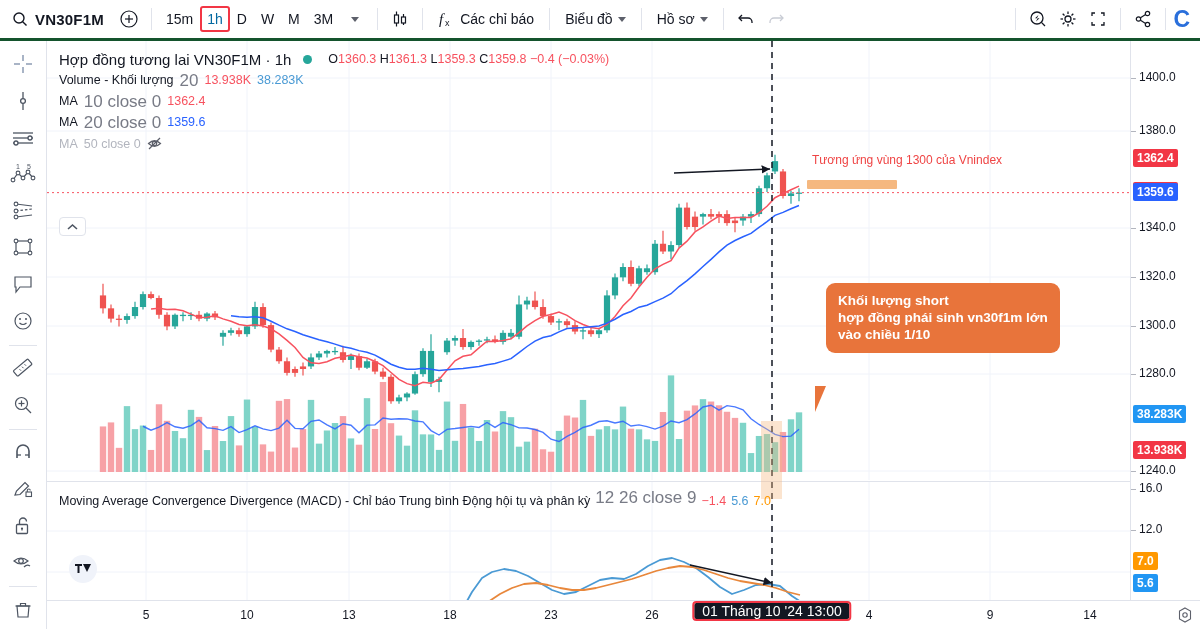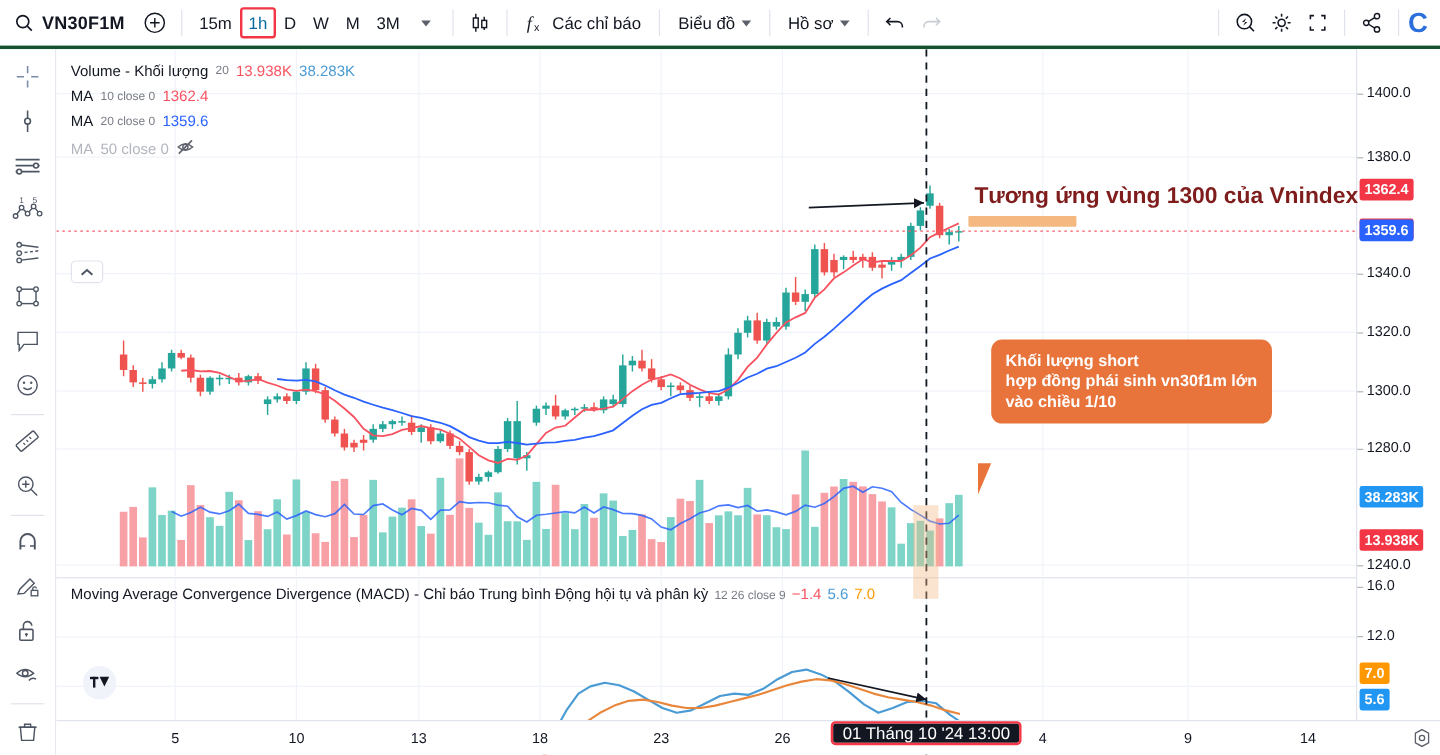--- a/index.html
+++ b/index.html
@@ -89,38 +89,38 @@
   }
 
   
   .legend { position: absolute; left: 12px; top: 11px; z-index: 6; }
   .lg-row { display: flex; align-items: center; gap: 6px; margin-bottom: 6px; line-height: 15px; }
   .lg-title { font-size: 15px; color: #131722; }
   .lg-dot { width: 9px; height: 9px; border-radius: 50%; background: #26a69a; margin-left: 6px; }
   .ohlc { font-size: 12.5px; color: #131722; margin-left: 10px; white-space: nowrap; }
   .ohlc .v { color: #f7525f; }
   .lg-name { font-size: 12.5px; color: #131722; }
-  .lg-param { font-size: 10px; color: #787b86; }
+  .lg-param { font-size: 17px; color: #787b86; }
   .lg-red { font-size: 12.5px; color: #f7525f; }
   .lg-blue { font-size: 12.5px; color: #2962ff; }
   .lg-lblue { font-size: 12.5px; color: #4a9ad4; }
   .lg-orange { font-size: 12.5px; color: #ff9800; }
   .lg-dim { font-size: 12.5px; color: #b2b5be; }
   .collapse-btn {
     position: absolute; left: 12px; top: 176px; z-index: 6;
     width: 27px; height: 19px; border: 1px solid #e0e3eb; border-radius: 4px;
     background: #fff; display: flex; align-items: center; justify-content: center; cursor: pointer;
   }
   .macd-legend { position: absolute; left: 12px; top: 447px; z-index: 6; display: flex; align-items: flex-end; gap: 5px; }
   .macd-legend .nm { font-size: 12.5px; color: #131722; }
 
   
   .anno-text {
-    position: absolute; z-index: 7; font-size: 19px; font-weight: bold;
-    color: #7f1d1d; white-space: nowrap;
+    position: absolute; z-index: 7; font-size: 12px; font-weight: normal;
+    color: #ef4444; white-space: nowrap;
   }
   .anno-band {
     position: absolute; z-index: 5; background: #f5b880; border-radius: 1px;
   }
   .callout {
     position: absolute; z-index: 7; background: #e8743b; color: #fff;
     border-radius: 9px; padding: 9px 12px 10px 12px; font-size: 13.5px;
     line-height: 17px; font-weight: bold; white-space: nowrap;
   }
   .callout-tail {
@@ -705,20 +705,31 @@
             <marker id="ah2" markerWidth="8" markerHeight="8" refX="6" refY="3" orient="auto">
               <path d="M0,0 L6,3 L0,6 z" fill="#131722"></path>
             </marker>
           </defs>
           <path d="M643,83 L725,101" stroke="#131722" stroke-width="1.4" fill="none" marker-end="url(#ah2)"></path>
         </svg>
     </div>
 
     <div class="legend">
       <div class="lg-row">
+        <span class="lg-title">Hợp đồng tương lai VN30F1M · 1h</span>
+        <span class="lg-dot"></span>
+        <span class="ohlc">
+          <span>O</span><span class="v">1360.3</span>
+          <span>H</span><span class="v">1361.3</span>
+          <span>L</span><span class="v">1359.3</span>
+          <span>C</span><span class="v">1359.8</span>
+          <span class="v">−0.4 (−0.03%)</span>
+        </span>
+      </div>
+      <div class="lg-row">
         <span class="lg-name">Volume - Khối lượng</span>
         <span class="lg-param">20</span>
         <span class="lg-red">13.938K</span>
         <span class="lg-lblue">38.283K</span>
       </div>
       <div class="lg-row">
         <span class="lg-name">MA</span>
         <span class="lg-param">10 close 0</span>
         <span class="lg-red">1362.4</span>
       </div>

